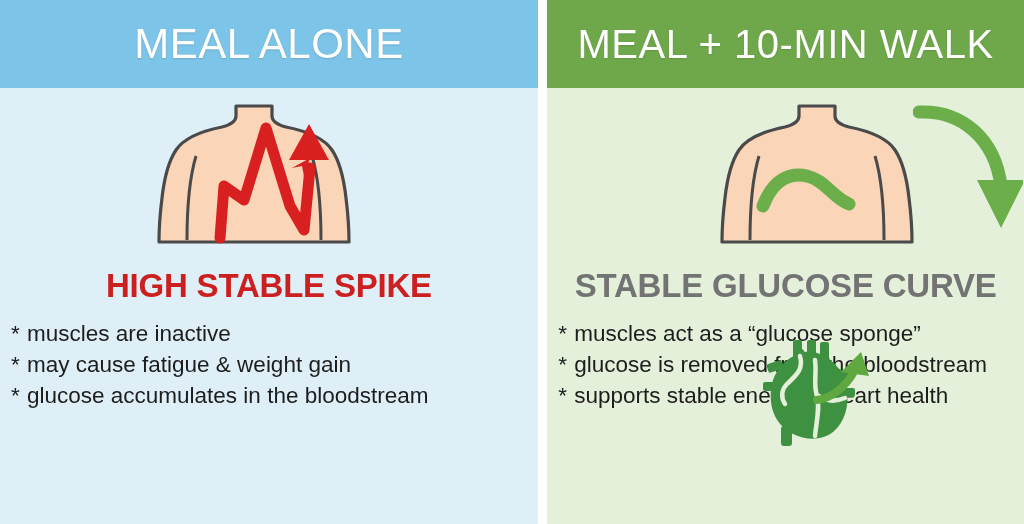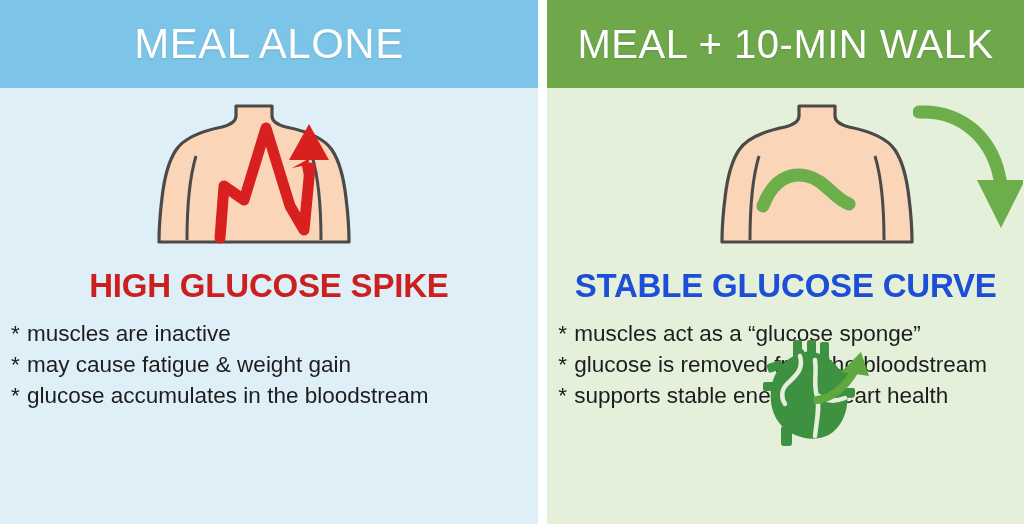--- a/index.html
+++ b/index.html
@@ -87,21 +87,21 @@
     top: 267px;
     left: 0;
     right: 0;
     text-align: center;
     font-size: 33px;
     font-weight: bold;
     letter-spacing: -0.2px;
     white-space: nowrap;
   }
   .headline-red   { color: #CC1F1F; }
-  .headline-green { color: #1d4ed8; }
+  .headline-green { color: #737373; }
 
   
   .bullets {
     position: absolute;
     top: 318px;
     left: 0;
     right: 0;
     padding-left: 11px;
     color: #1d1d1d;
     font-size: 22.5px;
@@ -152,21 +152,21 @@
           <path d="M160,54 C166,74 169,100 169,138" fill="none" stroke="#4a4a4a" stroke-width="3"></path>
 
           <path d="M22,136 L26,84 L46,98 L68,26 L92,104 L106,128 L112,66" fill="none" stroke="#D92020" stroke-width="11" stroke-linecap="round" stroke-linejoin="round" transform="translate(46,0)"></path>
 
           <path d="M158,56 L140,66 L150,64 L152,74 Z" fill="#D92020"></path>
           <path d="M157,22 L137,58 L177,58 Z" fill="#D92020"></path>
         </svg>
       </div>
     </div>
 
-    <div class="headline headline-red">HIGH GLUCOSE SPIKE</div>
+    <div class="headline headline-red">HIGH STABLE SPIKE</div>
 
     <div class="bullets">
       <div class="bullet">
         <span class="bullet-star">*</span><span>muscles are inactive</span>
       </div>
       <div class="bullet">
         <span class="bullet-star">*</span><span>may cause fatigue &amp; weight gain</span>
       </div>
       <div class="bullet">
         <span class="bullet-star">*</span><span>glucose accumulates in the bloodstream</span>

